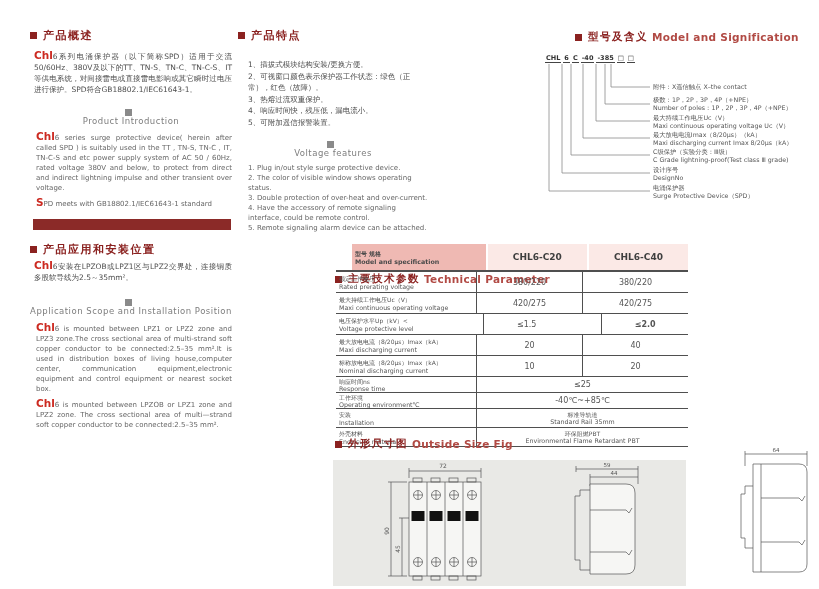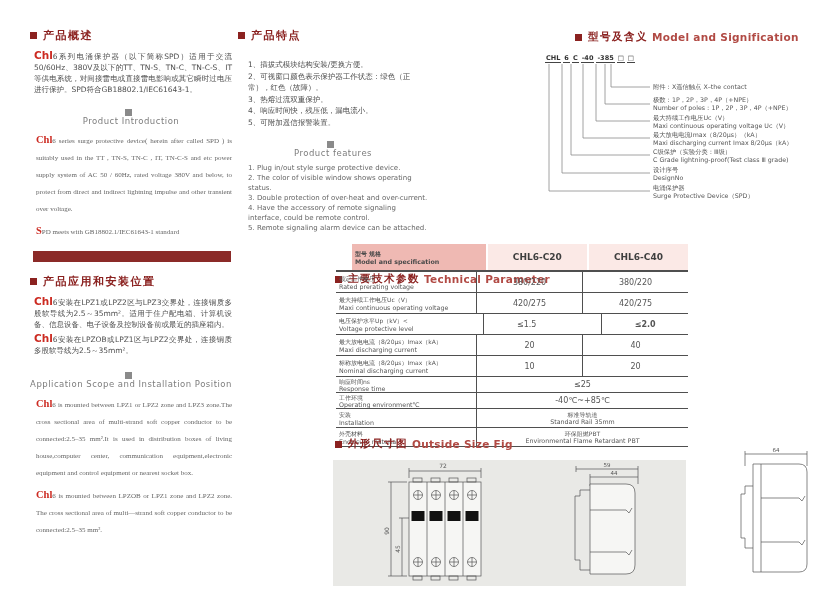--- a/index.html
+++ b/index.html
@@ -9,21 +9,21 @@
   .h-zh{display:flex;align-items:center;font-weight:bold;color:#8b2220;font-size:11px;letter-spacing:1.5px;}
   .h-en{display:flex;align-items:center;color:#7d7d7d;font-size:8.5px;letter-spacing:0.5px;flex-direction:column;}
   .h-mix{display:flex;align-items:center;font-size:10.5px;font-weight:bold;}
   .h-mix .zh{color:#8b2220;letter-spacing:1.5px;margin-right:4px;}
   .h-mix .en{color:#b14a44;font-weight:bold;letter-spacing:0.3px;}
   .sq{display:inline-block;width:7px;height:7px;margin-right:6px;flex:0 0 auto;}
   .sq.red{background:#8b2220;}
   .sq.gray{background:#8a8a8a;}
   
   .para{font-size:7.5px;line-height:11px;color:#4d4d4d;text-align:justify;}
-  .para-en{font-size:7px;line-height:17px;color:#666;text-align:justify;font-family:Liberation Serif, serif;}
+  .para-en{font-size:7px;line-height:10px;color:#666;text-align:justify;}
   .lead{color:#cc2a21;font-weight:bold;font-size:10.5px;}
   .col{position:absolute;}
   .redbar{height:11px;background:#8b2a28;margin:10px 0 12px 3px;width:198px;}
   
   .feat{font-size:7.5px;line-height:11.5px;color:#4d4d4d;padding-left:10px;}
   .feat-en{font-size:7px;line-height:10px;color:#666;padding-left:10px;}
   
   .model{position:absolute;left:545px;top:30px;width:274px;height:190px;}
   .code-row{position:absolute;left:0;top:24px;display:flex;align-items:flex-end;}
   .code-seg{font-size:6.5px;font-weight:bold;color:#333;border-bottom:1px solid #444;margin-right:2px;padding:0 1px;line-height:8px;}
@@ -65,21 +65,20 @@
     </div>
     <div class="para-en" style="margin:5px 0 0 6px;"><span class="lead">Chl</span><span>6 series surge protective device( herein after called SPD ) is suitably used in the TT , TN-S, TN-C , IT, TN-C-S and etc power supply system of AC 50 / 60Hz, rated voltage 380V and below, to protect from direct and indirect lightning impulse and other transient over voltage.</span></div>
     <div class="para-en" style="margin:4px 0 0 6px;"><span class="lead">S</span><span>PD meets with GB18802.1/IEC61643-1 standard</span></div>
 
     <div class="redbar"></div>
 
     <div class="h-zh">
       <span class="sq red"></span>
       <span>产品应用和安装位置</span>
     </div>
-    <div class="para" style="margin:7px 0 0 4px;"><span class="lead">Chl</span><span>6安装在LPZ1或LPZ2区与LPZ3交界处，连接铜质多股软导线为2.5～35mm²。适用于住户配电箱、计算机设备、信息设备、电子设备及控制设备前或最近的插座箱内。</span></div>
     <div class="para" style="margin:3px 0 0 4px;"><span class="lead">Chl</span><span>6安装在LPZOB或LPZ1区与LPZ2交界处，连接铜质多股软导线为2.5～35mm²。</span></div>
 
     <div class="h-en" style="margin-top:16px;">
       <span class="sq gray"></span>
       <span>Application Scope and  Installation Position</span>
     </div>
     <div class="para-en" style="margin:6px 0 0 6px;"><span class="lead">Chl</span><span>6 is mounted between LPZ1 or LPZ2 zone and LPZ3 zone.The cross sectional area of multi-strand soft copper conductor to be connected:2.5–35 mm².It is used in distribution boxes of living house,computer center, communication equipment,electronic equipment and control equipment or nearest socket box.</span></div>
     <div class="para-en" style="margin:4px 0 0 6px;"><span class="lead">Chl</span><span>6 is mounted between LPZOB or LPZ1 zone and LPZ2 zone.  The cross sectional area of multi—strand soft copper conductor to be connected:2.5–35 mm².</span></div>
   </div>
 
@@ -90,21 +89,21 @@
     </div>
     <div style="margin-top:16px;">
       <div class="feat">1、插拔式模块结构安装/更换方便。</div>
       <div class="feat">2、可视窗口颜色表示保护器工作状态：绿色（正常），红色（故障）。</div>
       <div class="feat">3、热熔过流双重保护。</div>
       <div class="feat">4、响应时间快，残压低，漏电流小。</div>
       <div class="feat">5、可附加遥信报警装置。</div>
     </div>
     <div class="h-en" style="margin-top:13px;">
       <span class="sq gray"></span>
-      <span>Product features</span>
+      <span>Voltage features</span>
     </div>
     <div style="margin-top:5px;">
       <div class="feat-en">1. Plug in/out style surge protective device.</div>
       <div class="feat-en">2. The color of visible window shows operating status.</div>
       <div class="feat-en">3. Double protection of over-heat and over-current.</div>
       <div class="feat-en">4. Have the accessory of remote signaling interface, could be remote control.</div>
       <div class="feat-en">5. Remote signaling alarm device can be attached.</div>
     </div>
   </div>
 

